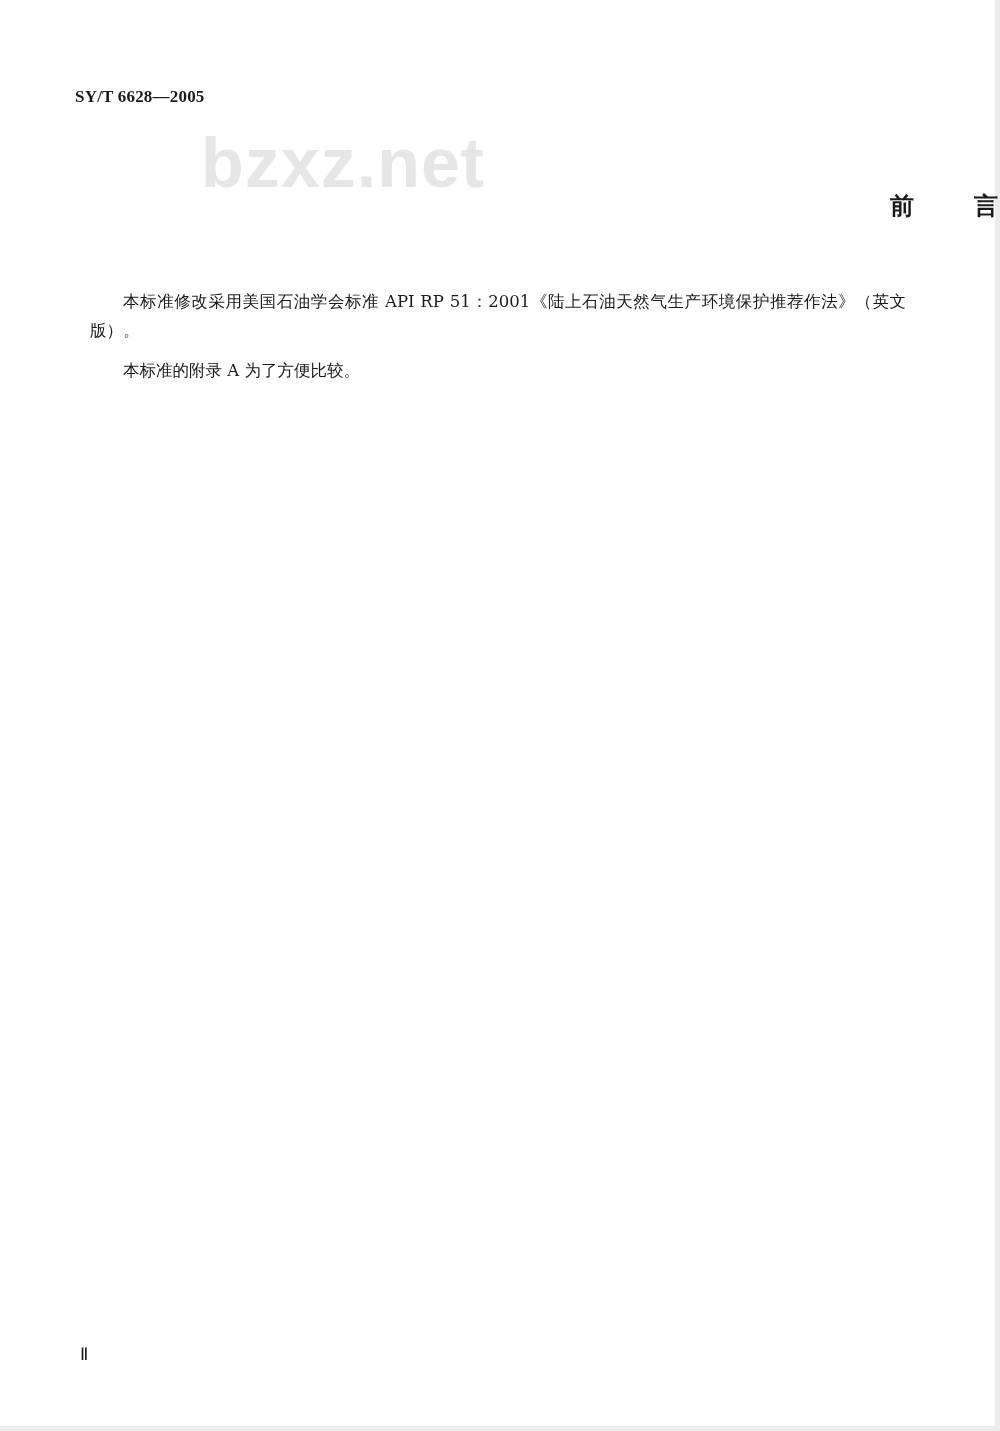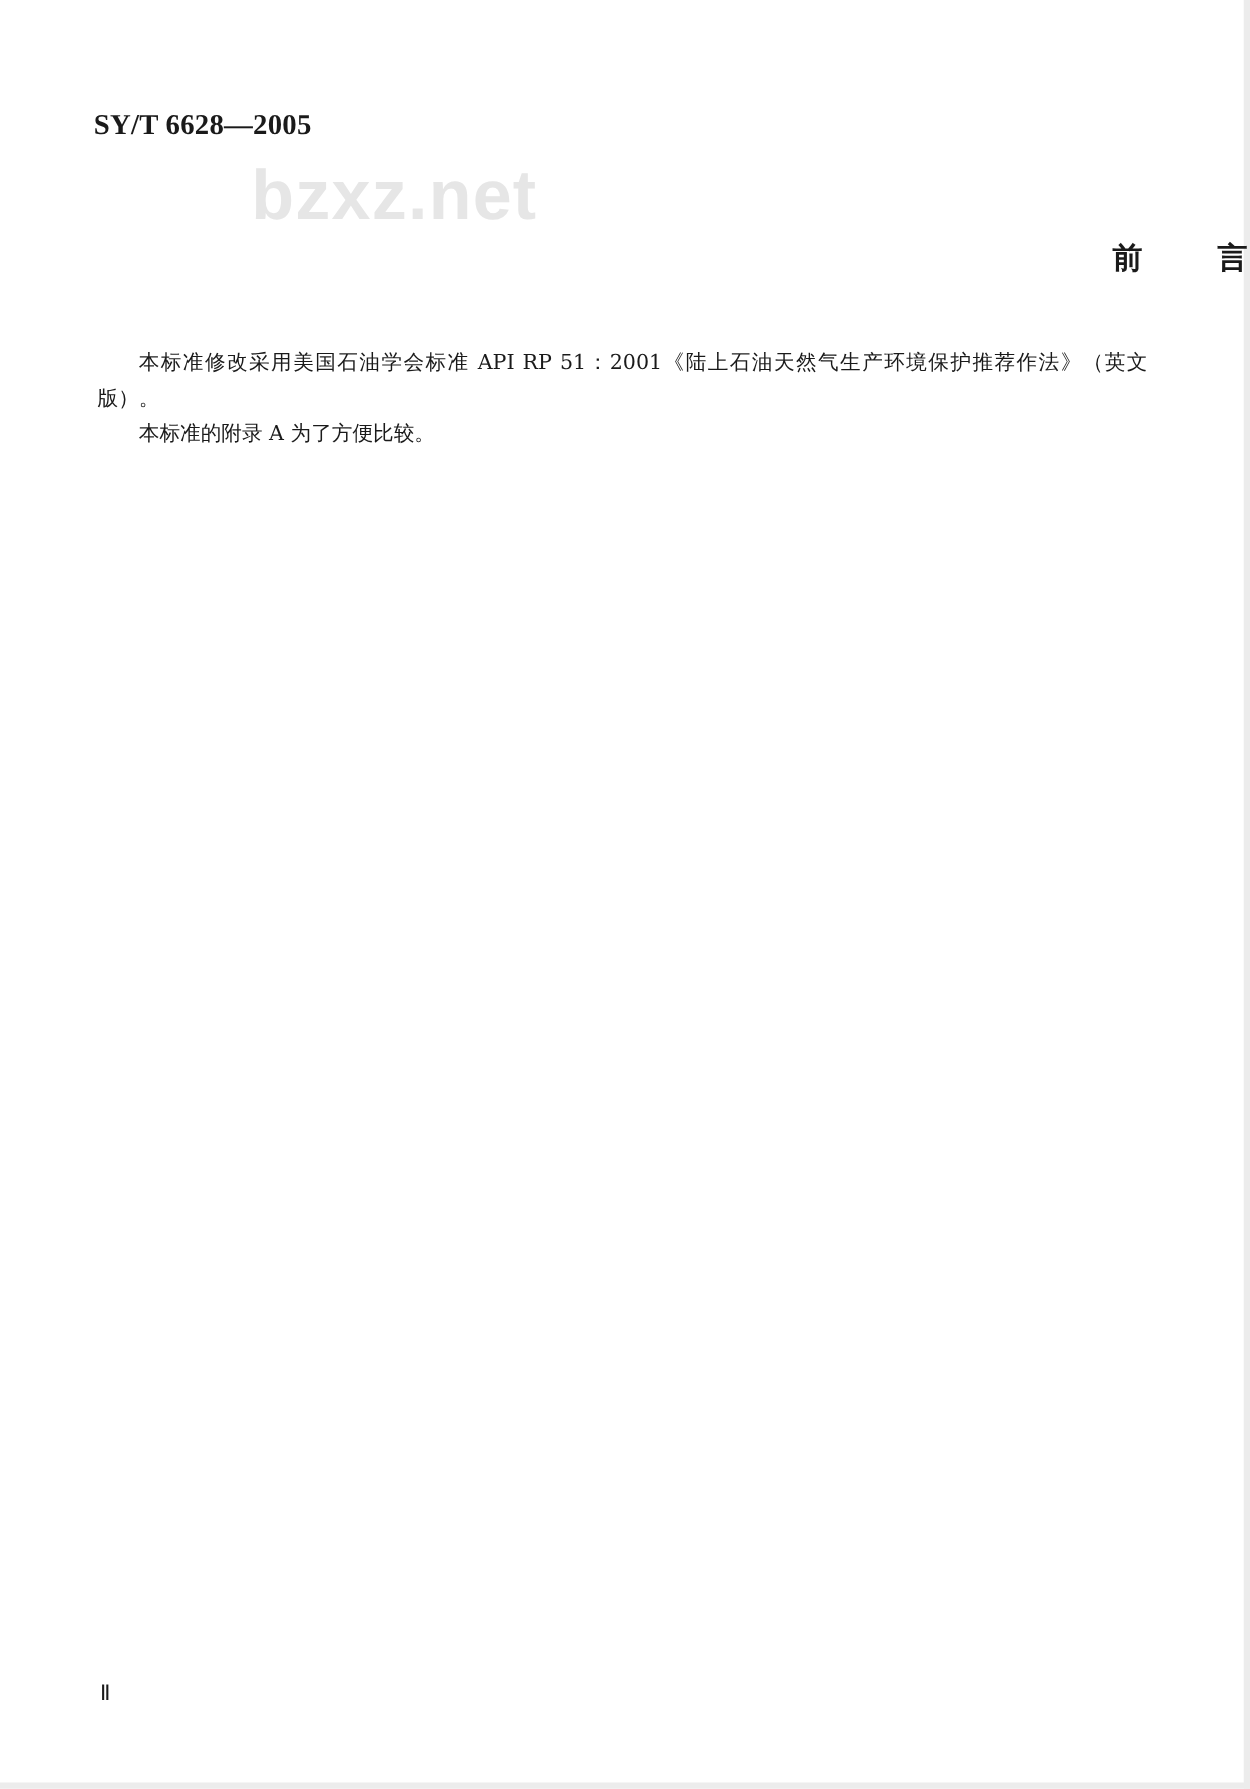--- a/index.html
+++ b/index.html
@@ -4,38 +4,38 @@
   <style>
     html, body { margin: 0; padding: 0; }
     body {
       width: 1000px; height: 1431px; background: #ffffff; position: relative; overflow: hidden;
       font-family: "DejaVu Serif", "Liberation Serif", serif; color: #1a1a1a;
     }
     .page-edge-right { position: absolute; top: 0; right: 0; width: 5px; height: 1431px; background: #ececec; }
     .page-edge-bottom { position: absolute; left: 0; bottom: 0; width: 1000px; height: 5px; background: #ececec; }
     .std-code {
       position: absolute; left: 75px; top: 87px;
-      font-family: "Liberation Serif", serif; font-weight: bold; font-size: 23px; letter-spacing: 0.2px;
+      font-family: "Liberation Serif", serif; font-weight: bold; font-size: 17px; letter-spacing: 0.2px;
     }
     .watermark {
       position: absolute; left: 201px; top: 128px;
-      font-family: "Liberation Sans", sans-serif; font-weight: bold; font-size: 56px;
+      font-family: "Liberation Sans", sans-serif; font-weight: bold; font-size: 70px;
       color: #e6e6e6; letter-spacing: 1px; line-height: 1;
     }
     .title {
       position: absolute; top: 190px; left: 0; width: 954px; text-align: right;
       font-family: "DejaVu Sans", sans-serif; font-weight: bold; font-size: 24px; padding-left: 44px;
     }
     .title span { display: inline-block; }
     .title .gap { width: 60px; }
     .body {
       position: absolute; left: 78px; top: 276px; width: 840px;
       font-family: "DejaVu Serif", serif; font-size: 16.5px; line-height: 28.5px;
     }
-    .para { text-indent: 33px; margin: 0; text-align: justify; }
+    .para { text-indent: 33px; margin: 12px; text-align: justify; }
     .page-num {
       position: absolute; left: 80px; top: 1344px;
       font-family: "Liberation Serif", serif; font-size: 17px;
     }
   </style>
 </head>
 <body>
 
 <div class="page-edge-right"></div>
 <div class="page-edge-bottom"></div>

